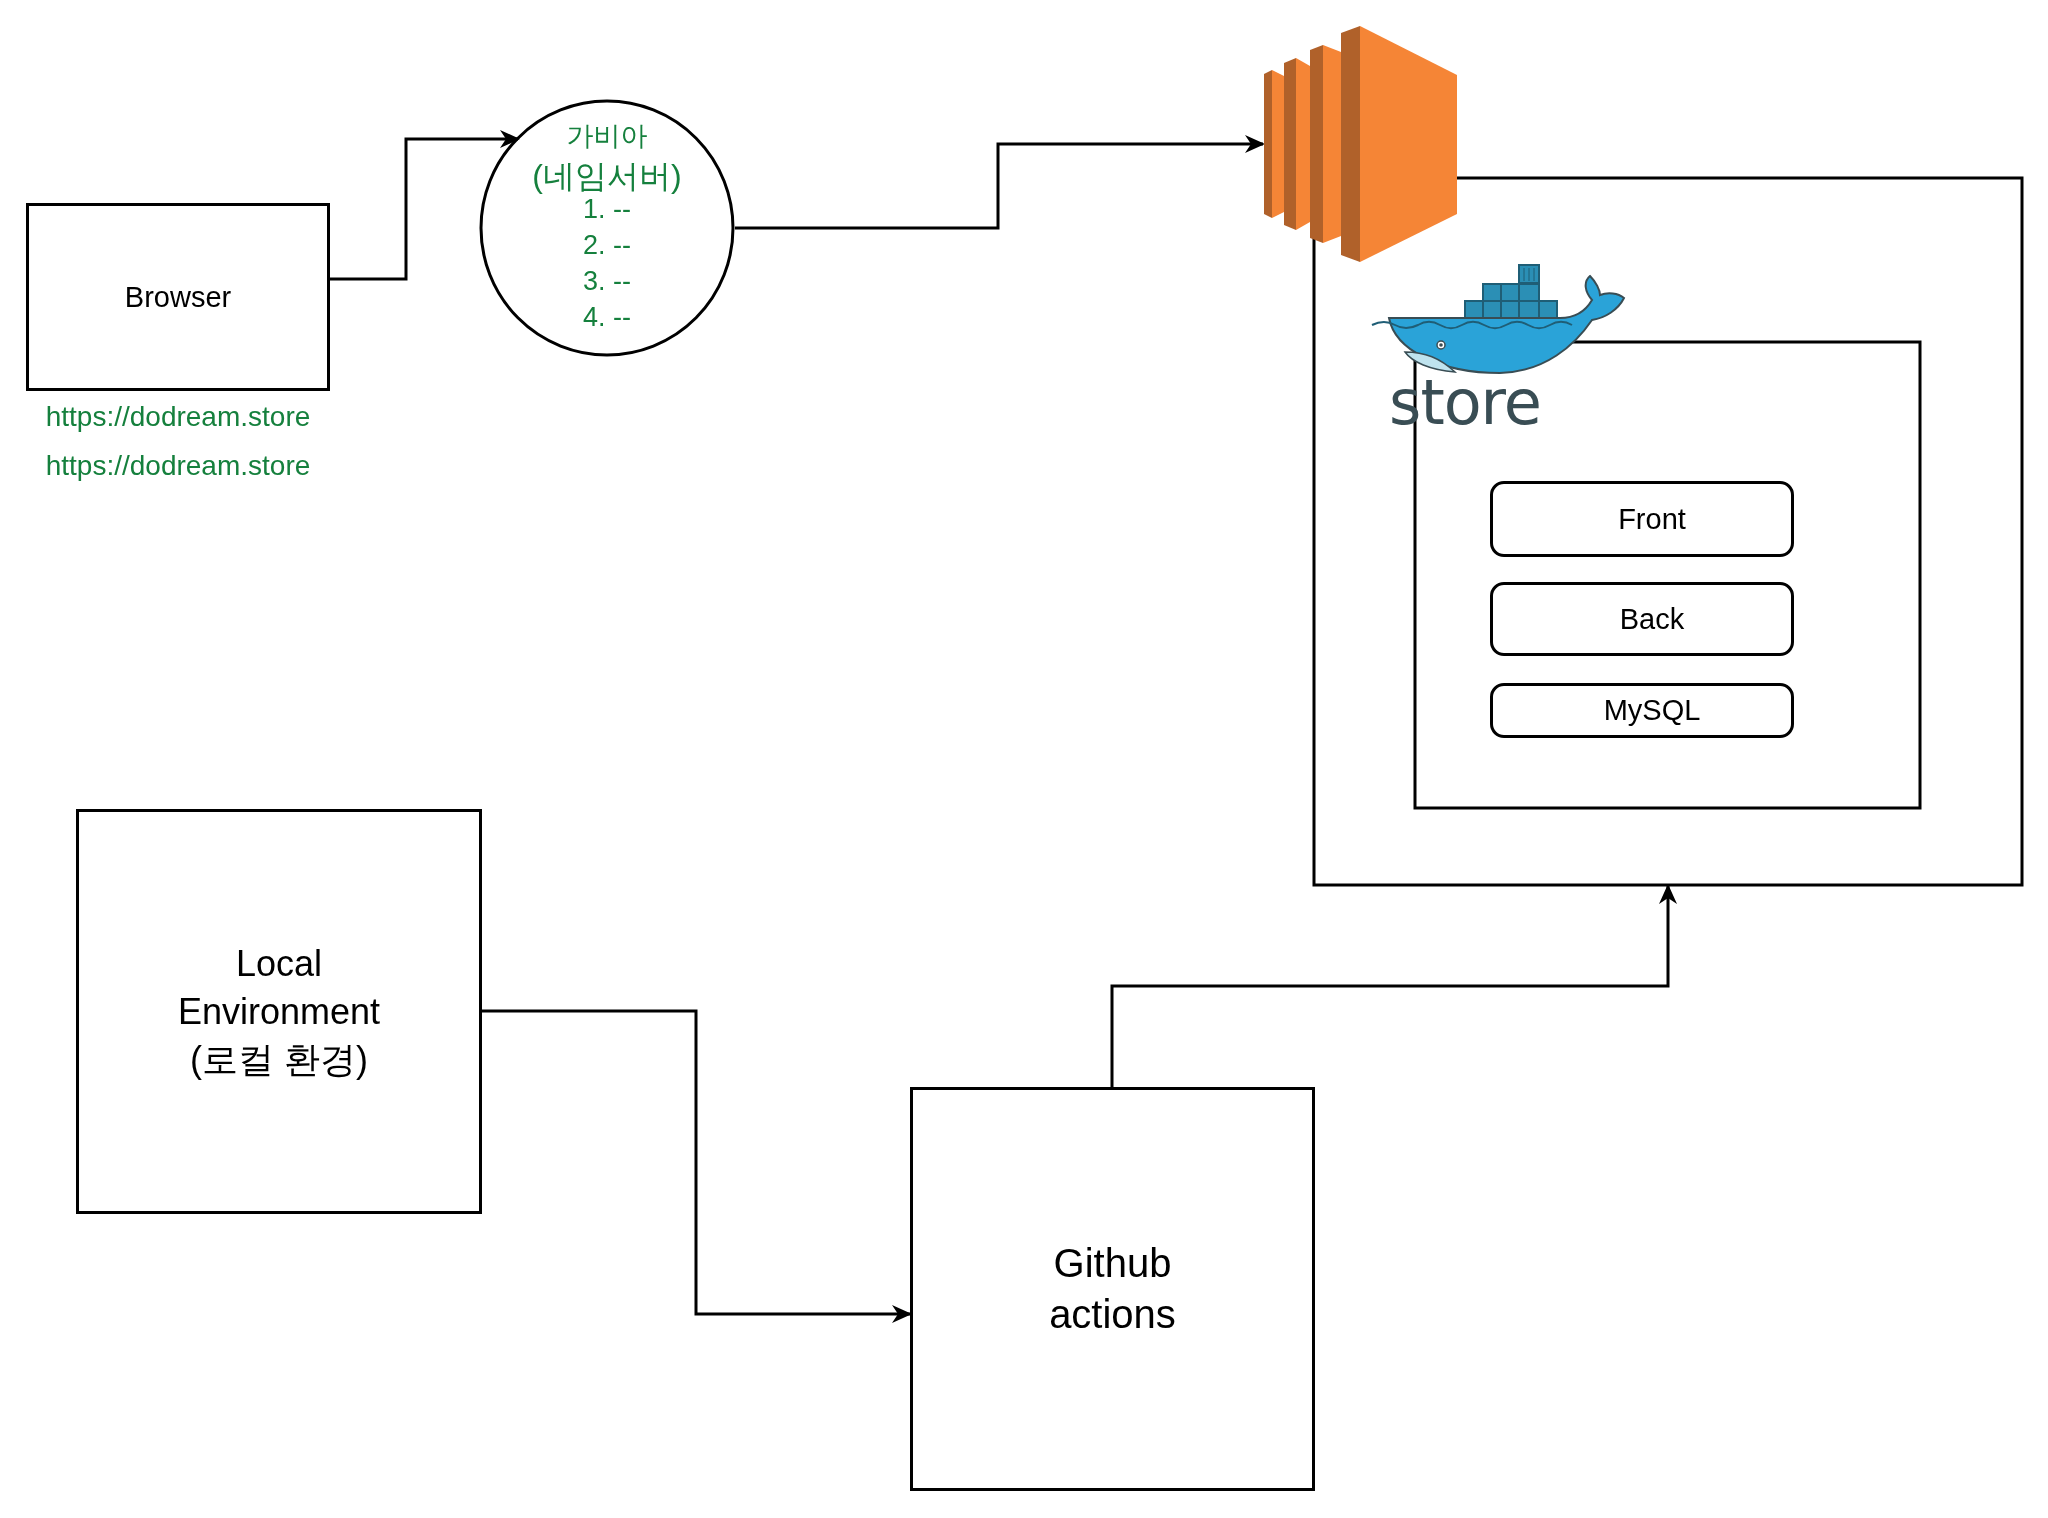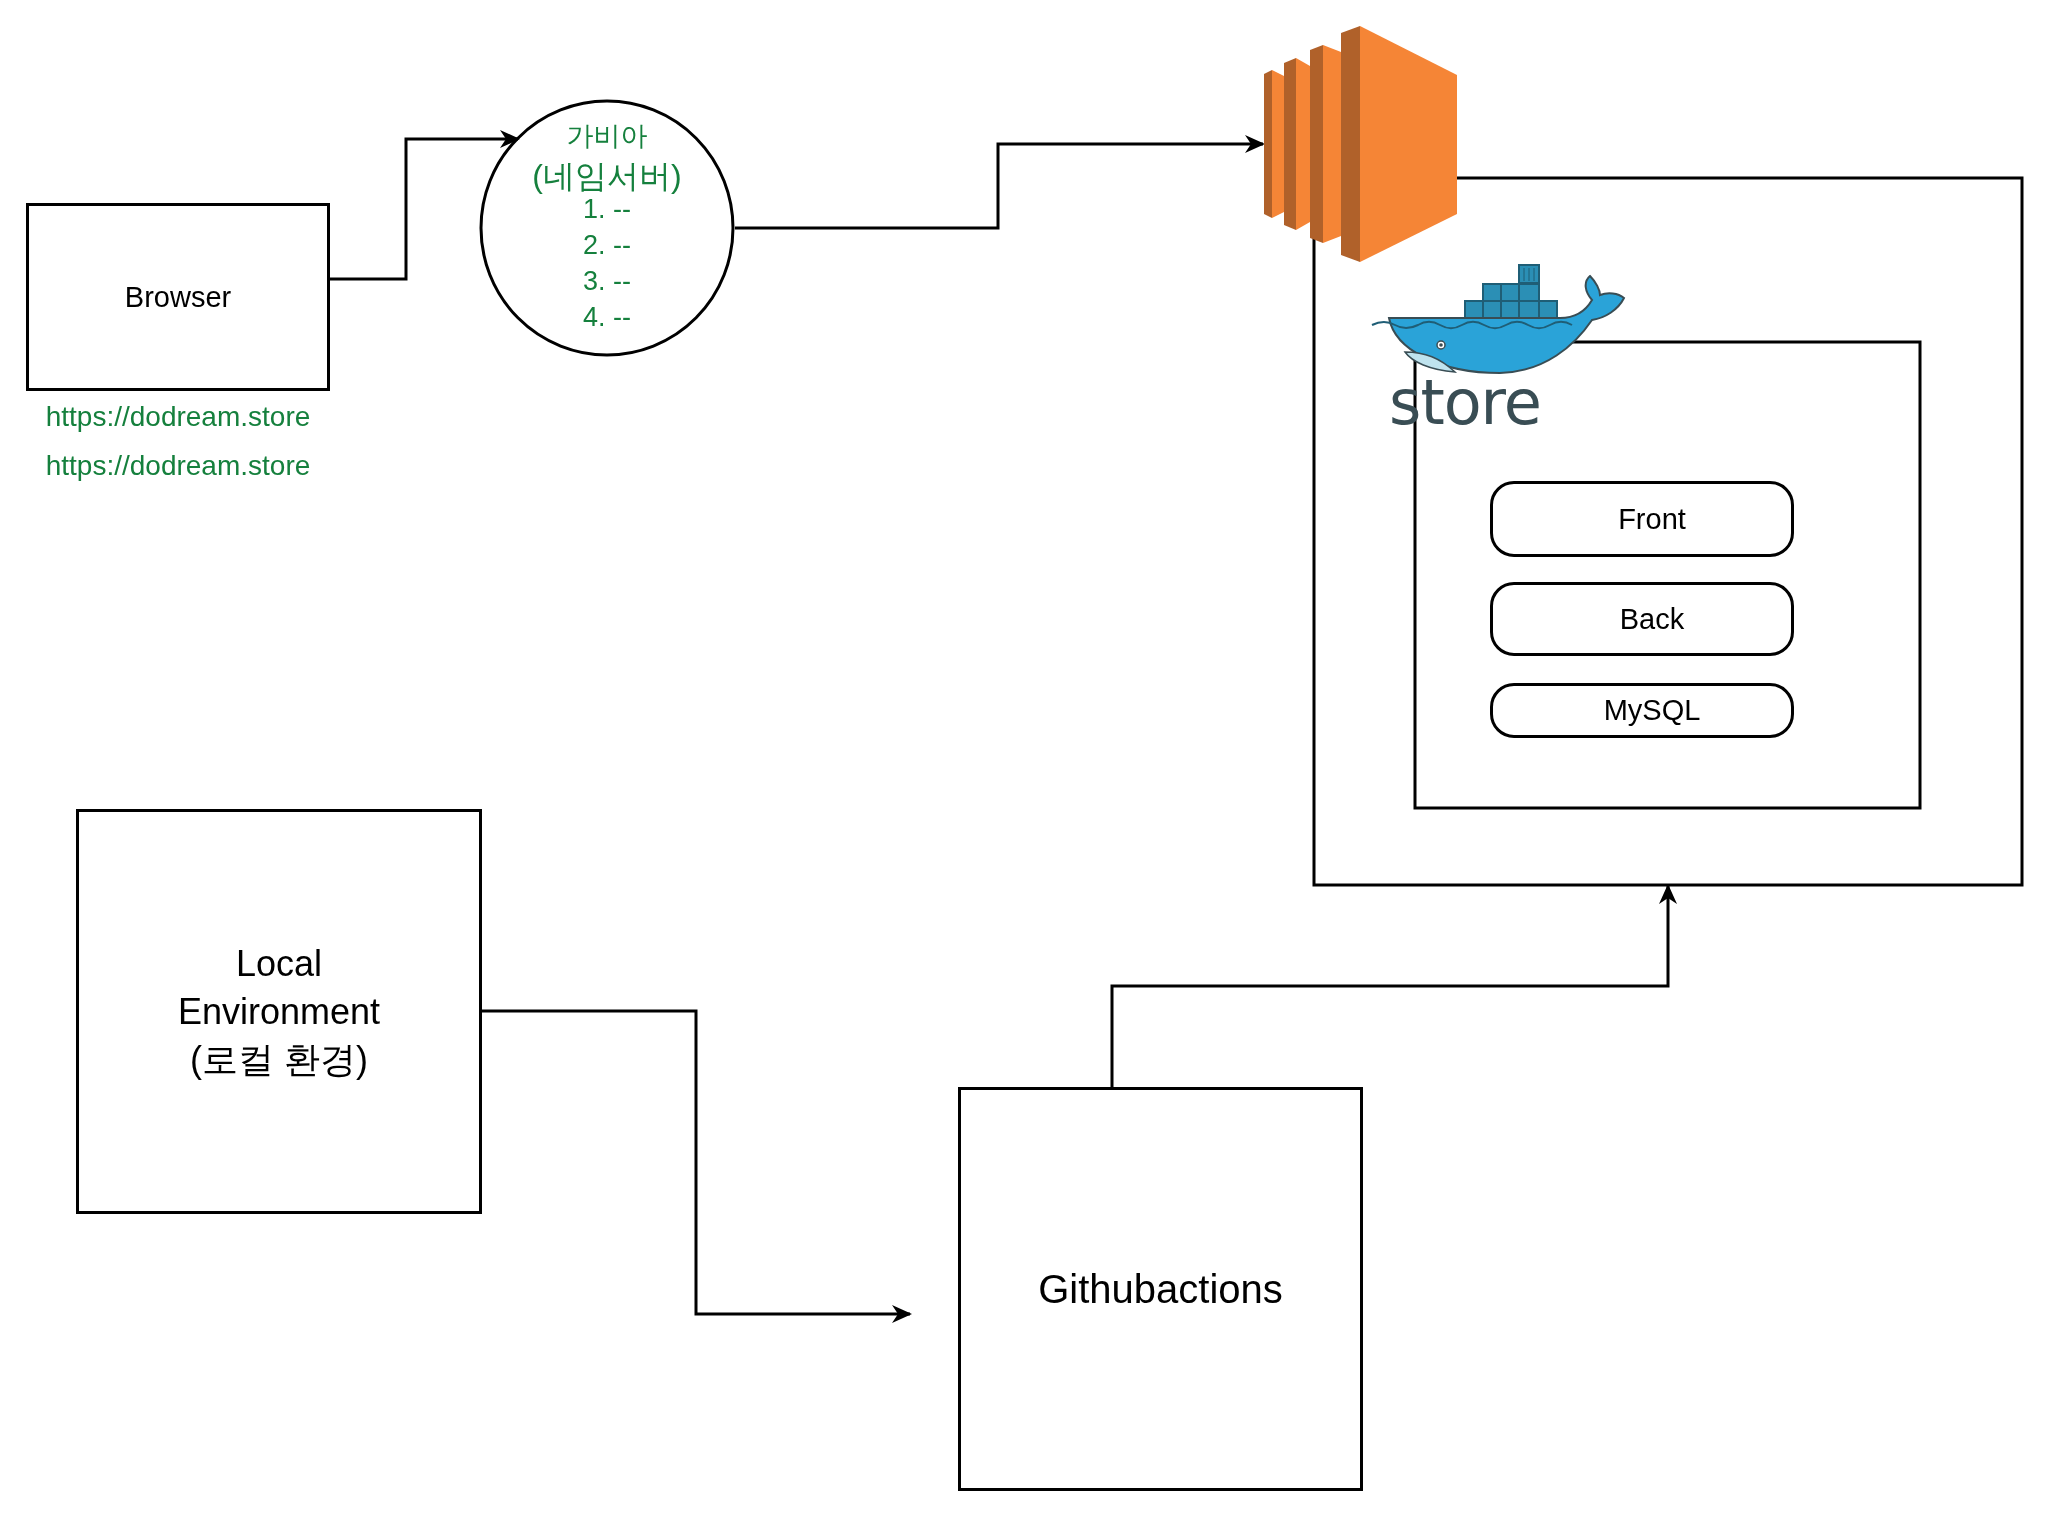--- a/index.html
+++ b/index.html
@@ -2,21 +2,21 @@
 <html><head>
 <meta charset="utf-8">
 <style>
   html, body { margin: 0; padding: 0; background: #ffffff; }
   body { width: 2048px; height: 1518px; position: relative; overflow: hidden;
          font-family: "Liberation Sans", sans-serif; color: #000; }
   svg.canvas { position: absolute; left: 0; top: 0; }
   .lbl { position: absolute; text-align: center; white-space: nowrap; color: #15803d;
          font-family: "Liberation Sans", sans-serif; }
   .node { position: absolute; box-sizing: border-box; border: 3px solid #000; background: #fff; }
-  .rounded { border-radius: 24px; border-width: 3px; padding-left: 20px; }
+  .rounded { border-radius: 14px; border-width: 3px; padding-left: 20px; }
   .center-text { display: flex; align-items: center; justify-content: center; text-align: center; }
 </style>
 </head>
 <body>
 
 <svg class="canvas" width="2048" height="1518" viewBox="0 0 2048 1518">
   <defs>
     <marker id="arrow" viewBox="0 0 20 20" refX="18" refY="10" markerWidth="20" markerHeight="20" markerUnits="userSpaceOnUse" orient="auto">
       <path d="M0,1 L20,10 L0,19 L6,10 Z" fill="#000"></path>
     </marker>
@@ -107,16 +107,16 @@
 <div class="node rounded center-text" style="left:1490px; top:683px; width:304px; height:55px;">
   <span style="font-size:29px;">MySQL</span>
 </div>
 
 <div class="node center-text" style="left:76px; top:809px; width:406px; height:405px; flex-direction:column; font-size:36px; line-height:48px;">
   <div>Local</div>
   <div>Environment</div>
   <div>(로컬 환경)</div>
 </div>
 
-<div class="node center-text" style="left:910px; top:1087px; width:405px; height:404px; flex-direction:row; font-size:40px; line-height:51px;margin-left:48px;">
+<div class="node center-text" style="left:910px; top:1087px; width:405px; height:404px; flex-direction:column; font-size:40px; line-height:51px;">
   <div>Github</div>
   <div>actions</div>
 </div>
 
 </body></html>

